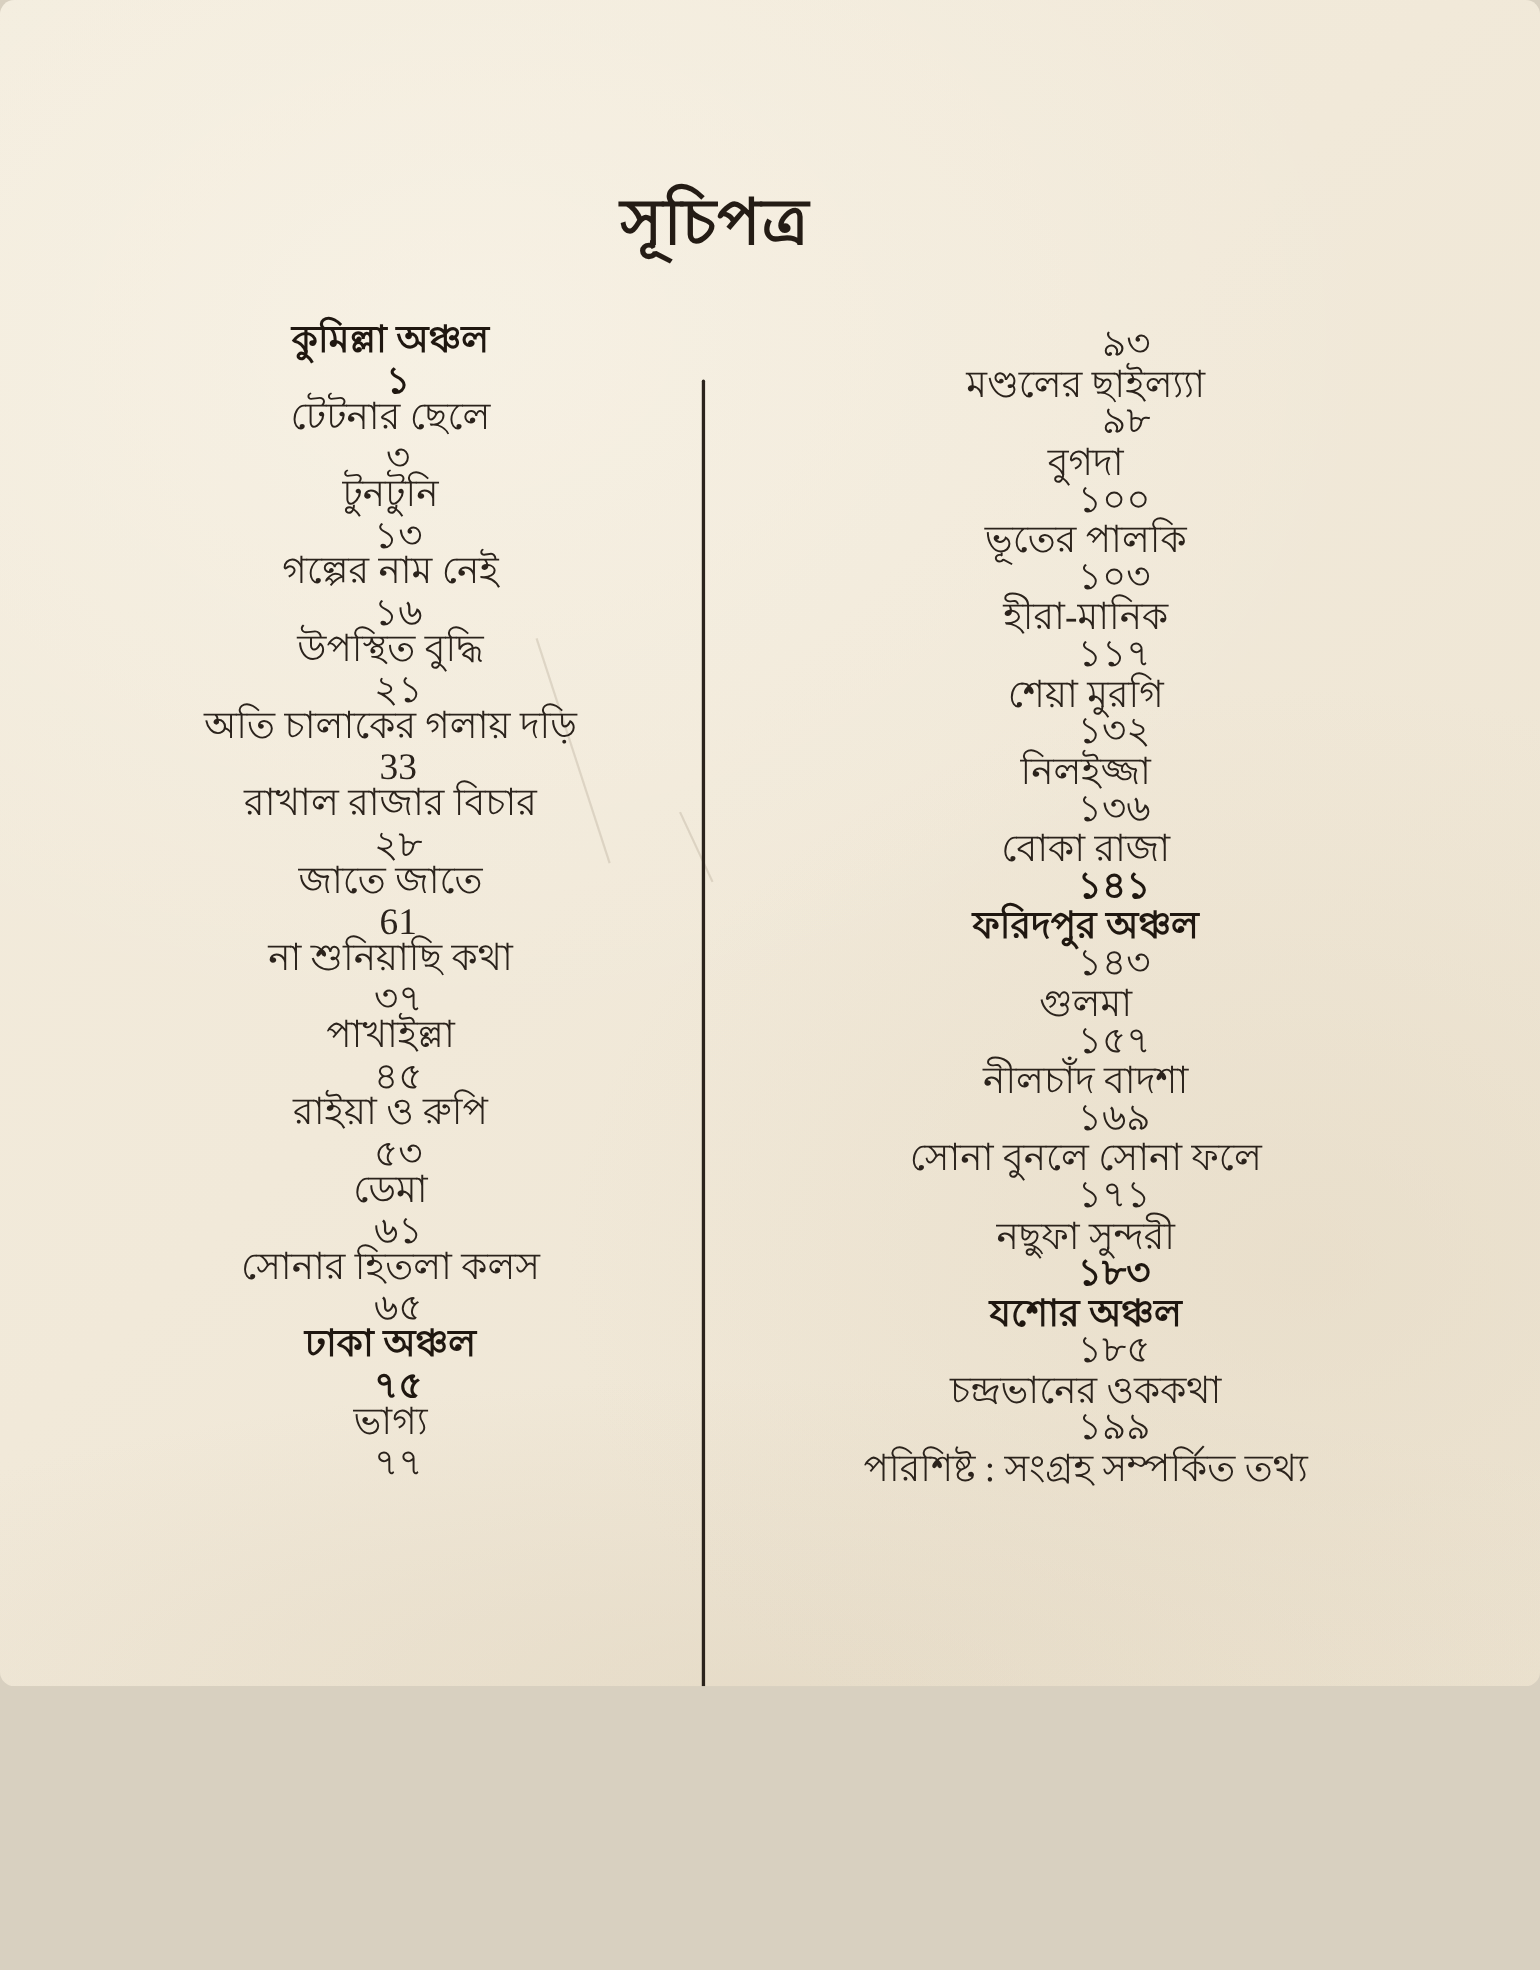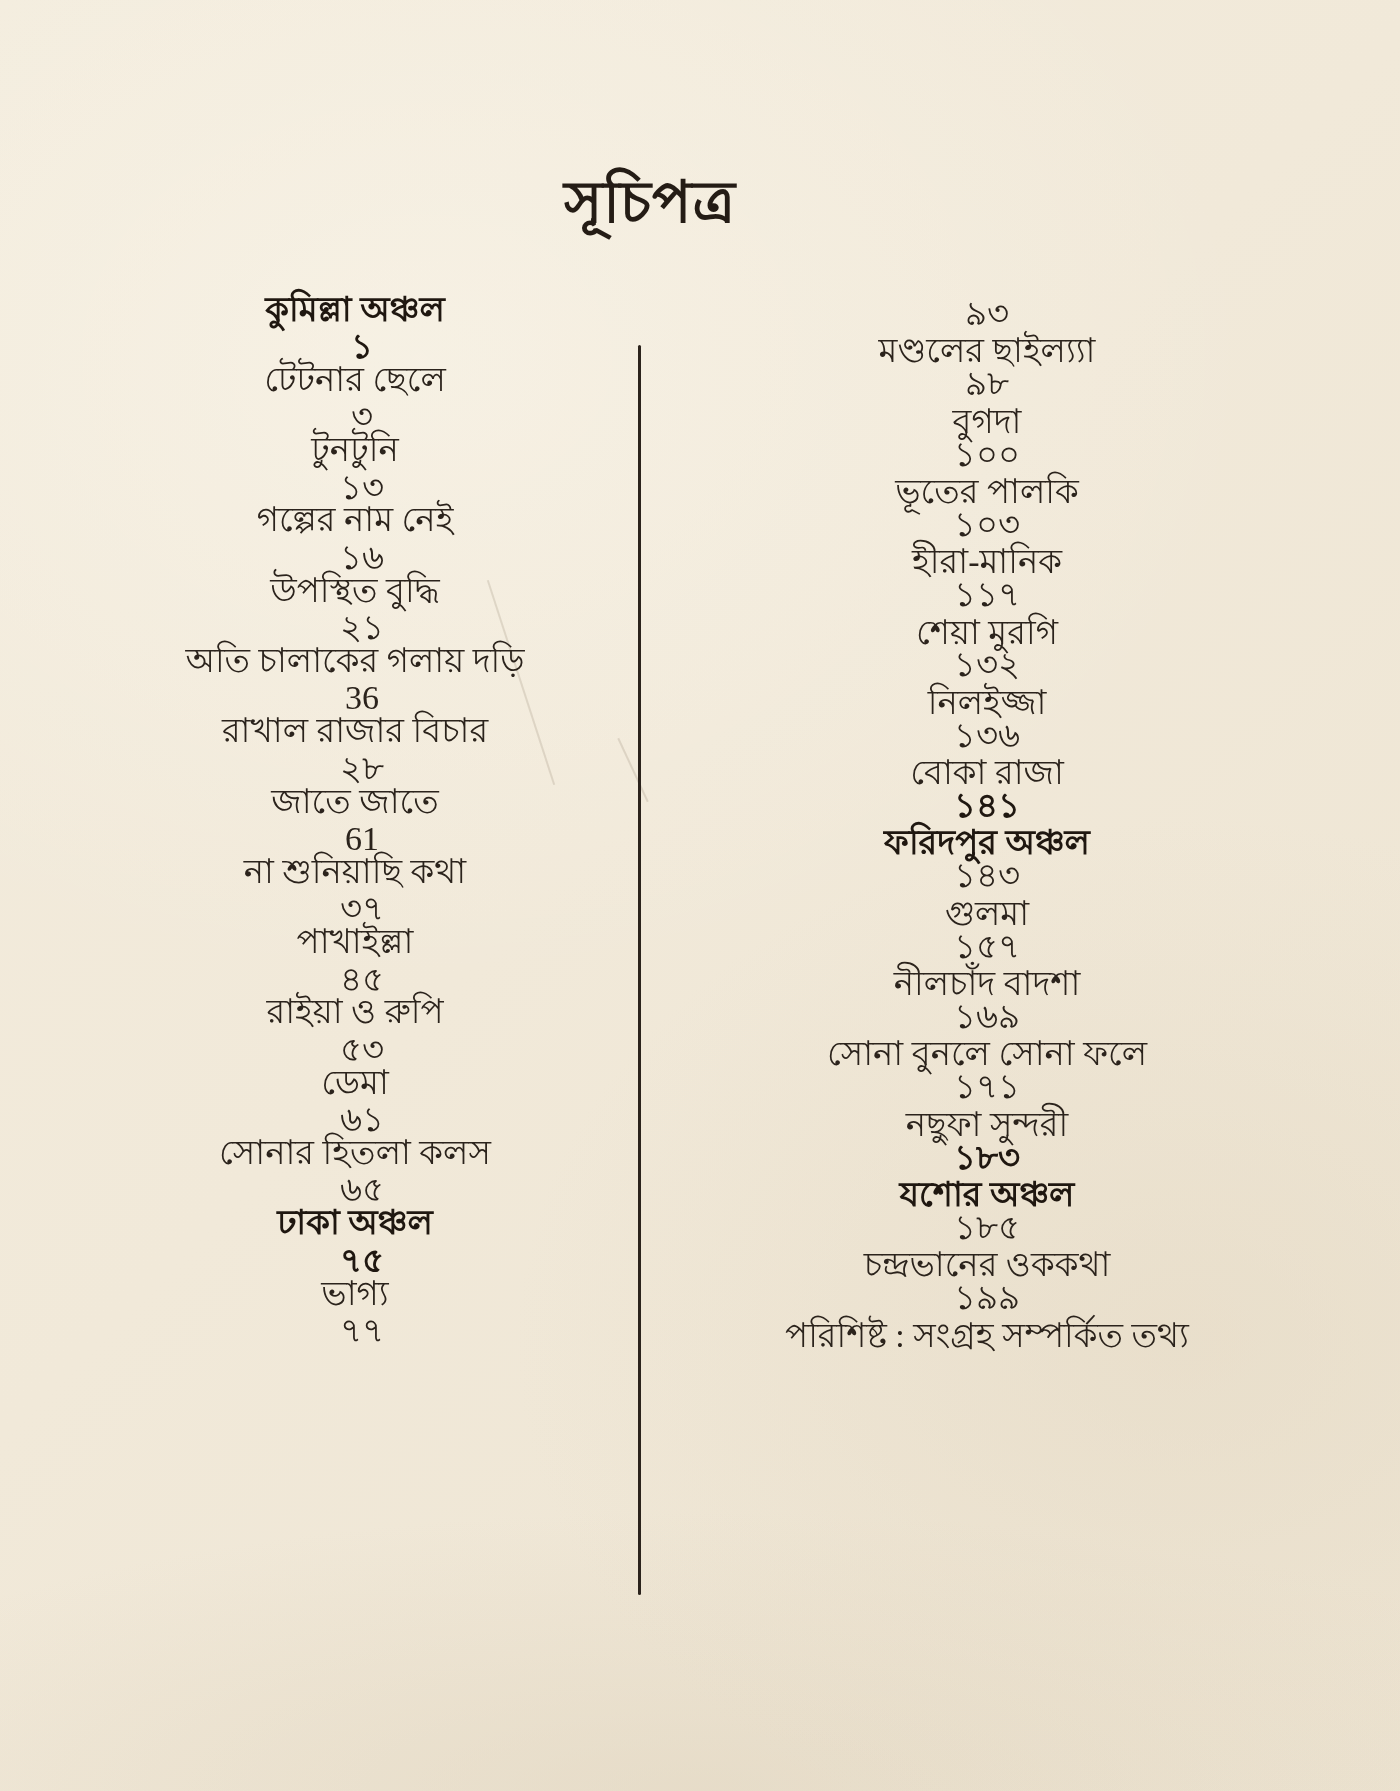--- a/index.html
+++ b/index.html
@@ -6,29 +6,30 @@
     margin: 0;
     padding: 0;
   }
   body {
     font-family: "Liberation Serif", serif;
     background: #d8d0c0;
   }
   .page {
     position: relative;
     width: 1400px;
-    height: 1791px;
+    height: 1533px;
     margin: 0 auto;
     overflow: hidden;
     background:
       radial-gradient(ellipse 1200px 900px at 30% 20%, rgba(255,252,244,0.35), rgba(255,252,244,0) 70%),
       radial-gradient(ellipse 900px 700px at 85% 75%, rgba(226,214,192,0.45), rgba(226,214,192,0) 75%),
       radial-gradient(ellipse 1400px 400px at 50% 100%, rgba(222,210,188,0.5), rgba(222,210,188,0) 70%),
       linear-gradient(135deg, #f3ecdd 0%, #f1e9d9 45%, #ede4d2 100%);
     color: #2b231c;
+    border-radius: 13px;
   }
   
   .crease {
     position: absolute;
     background: rgba(120,105,85,0.18);
     pointer-events: none;
   }
   .crease-1 {
     left: 520px; top: 575px;
     width: 2px; height: 215px;
@@ -87,21 +88,21 @@
   }
   .entry-page-left {
     width: 86px;
     min-width: 86px;
     text-align: center;
     margin-left: 14px;
   }
   .entry-page-right {
     width: 118px;
     min-width: 118px;
-    text-align: center;
+    text-align: right;
   }
   .entry-title-right {
     text-align: right;
   }
   .row.section { font-weight: bold; color: #1f1710; }
   .row.section .entry-page-right { font-weight: bold; }
 </style>
 </head>
 <body>
 
@@ -130,21 +131,21 @@
     <div class="row">
       <span class="entry-title-left">গল্পের নাম নেই</span>
       <span class="entry-page-left">১৬</span>
     </div>
     <div class="row">
       <span class="entry-title-left">উপস্থিত বুদ্ধি</span>
       <span class="entry-page-left">২১</span>
     </div>
     <div class="row">
       <span class="entry-title-left">অতি চালাকের গলায় দড়ি</span>
-      <span class="entry-page-left">36</span>
+      <span class="entry-page-left">33</span>
     </div>
     <div class="row">
       <span class="entry-title-left">রাখাল রাজার বিচার</span>
       <span class="entry-page-left">২৮</span>
     </div>
     <div class="row">
       <span class="entry-title-left">জাতে জাতে</span>
       <span class="entry-page-left">61</span>
     </div>
     <div class="row">

